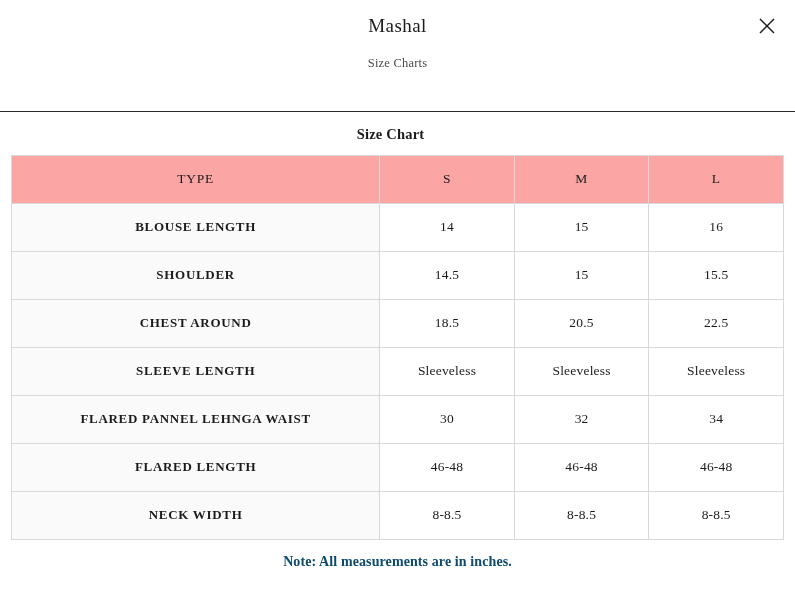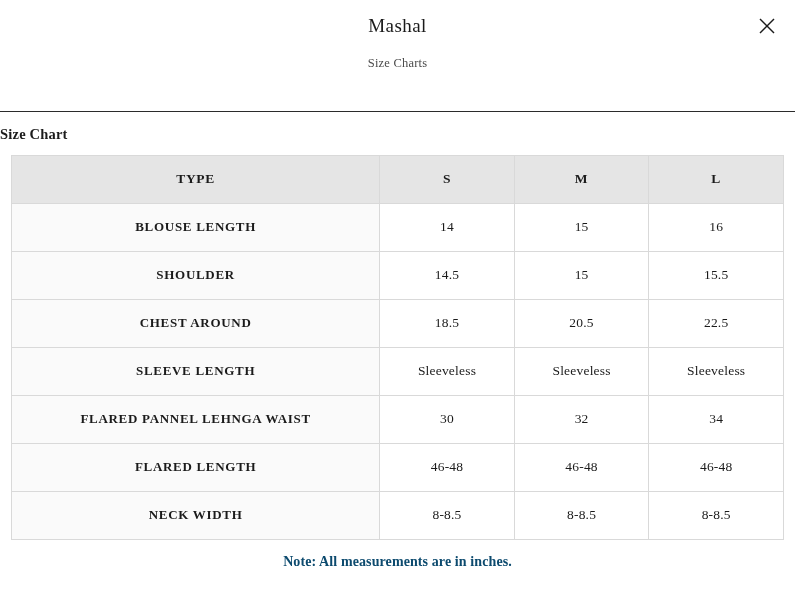--- a/index.html
+++ b/index.html
@@ -68,21 +68,21 @@
   }
   .close-button svg { display: block; }
 
   .modal-body {
     flex: 1;
     padding: 0;
     overflow: hidden;
   }
 
   .section-title {
-    text-align: left;
+    text-align: center;
     font-family: "Liberation Serif", serif;
     font-size: 14.5px;
     font-weight: 700;
     color: #1b1b1b;
     margin: 14px 14px 12px 0;
     letter-spacing: 0.2px;
   }
 
   .table-wrap {
     padding: 0 11px;
@@ -99,23 +99,23 @@
   table.size-chart td {
     border: 1px solid #d9d9d9;
     height: 45px;
     text-align: center;
     vertical-align: middle;
     font-family: "Liberation Serif", serif;
     color: #1b1b1b;
   }
 
   table.size-chart thead th {
-    background: #e5e5e5;
+    background: #fca5a5;
     font-size: 13.5px;
-    font-weight: 700;
+    font-weight: 400;
     letter-spacing: 0.7px;
   }
 
   table.size-chart tbody th {
     background: #fafafa;
     font-size: 13px;
     font-weight: 700;
     letter-spacing: 0.7px;
   }
 

